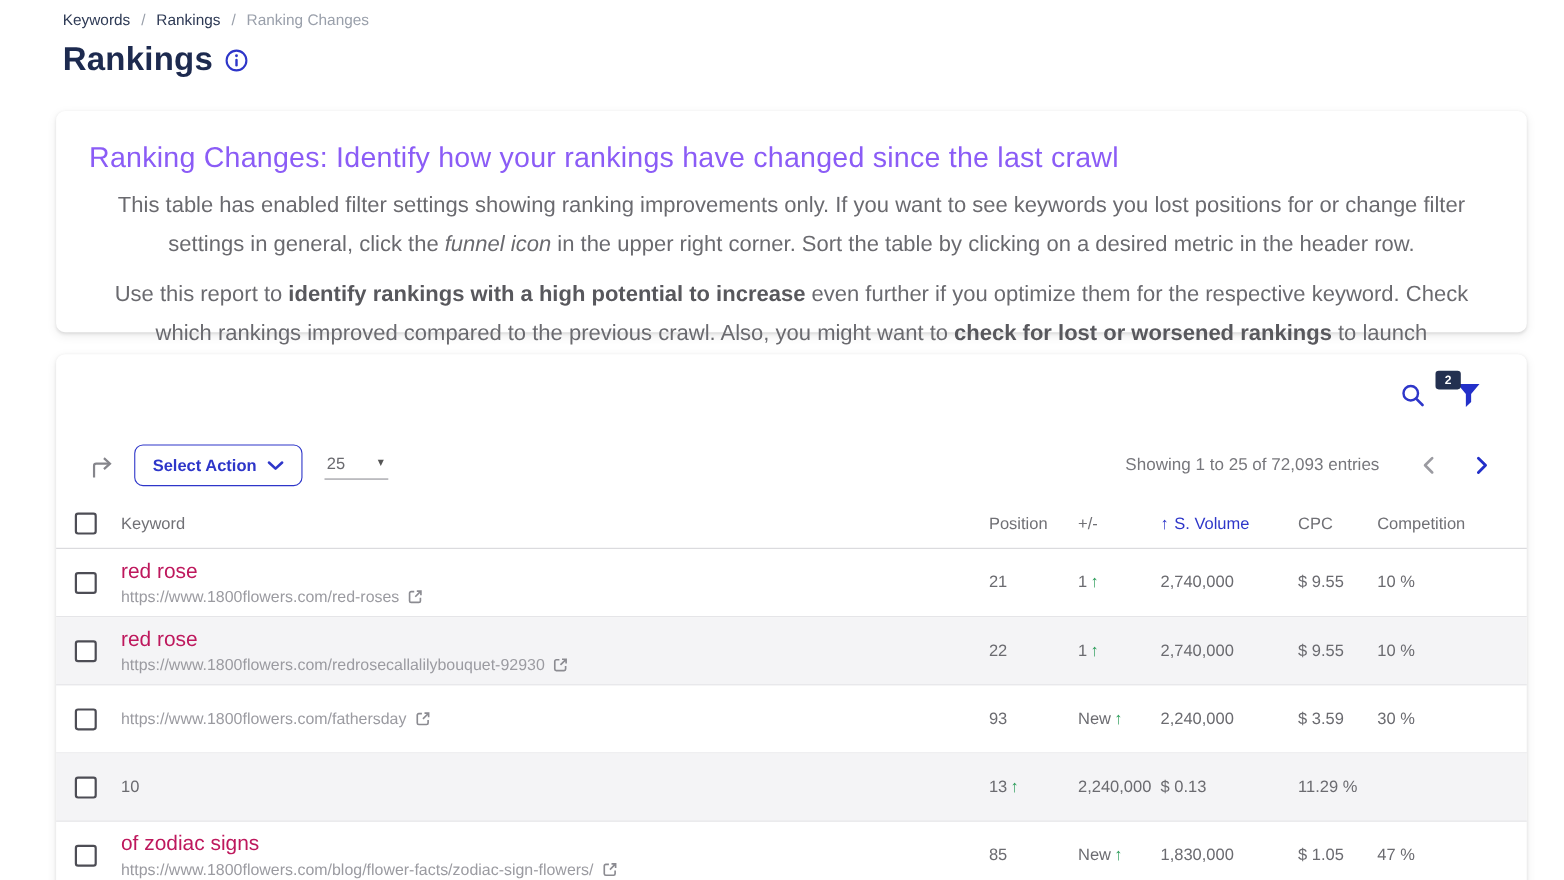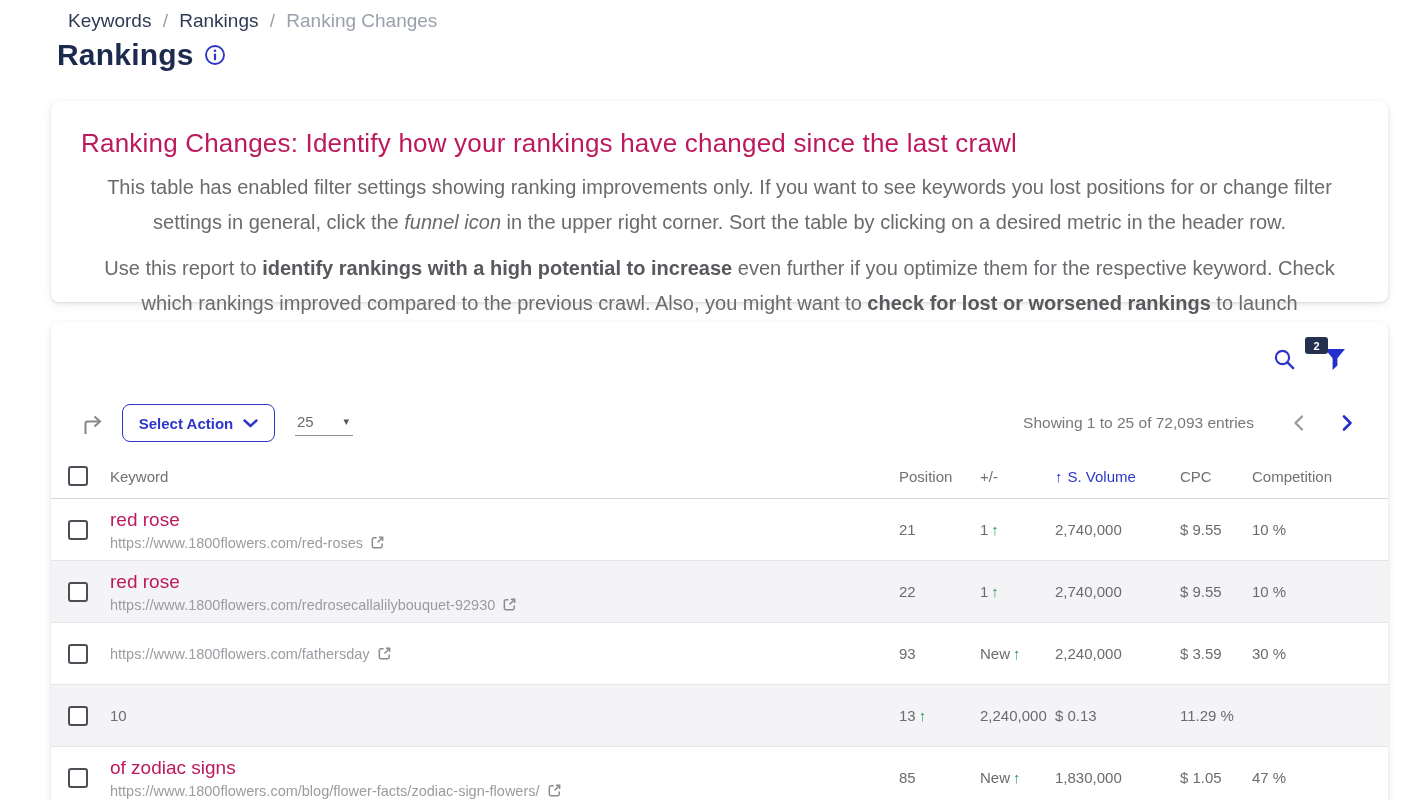--- a/index.html
+++ b/index.html
@@ -1,32 +1,32 @@
 <!DOCTYPE html>
 <html><head>
 <meta charset="utf-8">
 <style>
   * { margin:0; padding:0; box-sizing:border-box; }
   html,body { width:1422px; height:800px; overflow:hidden; background:#ffffff;
     font-family:"Liberation Sans", sans-serif; }
   .page { position:relative; width:1422px; height:800px; }
 
   
-  .breadcrumb { position:absolute; left:68px; top:10px; font-size:19px; color:#9aa0ab; }
+  .breadcrumb { position:absolute; left:57px; top:10px; font-size:14px; color:#9aa0ab; }
   .breadcrumb .crumb-link { color:#2e3a55; cursor:pointer; }
   .breadcrumb .sep { color:#9aa0ab; margin:0 6px; }
   .breadcrumb .crumb-current { color:#9aa0ab; }
   .page-title-row { position:absolute; left:57px; top:38px; display:flex; align-items:center; gap:10px; }
   .page-title { font-size:30px; font-weight:600; color:#1d2a4f; letter-spacing:.2px; }
 
   
   .card { position:absolute; left:51px; width:1337px; background:#fff; border-radius:8px;
     box-shadow:0 1px 3px rgba(0,0,0,.10), 0 3px 10px rgba(0,0,0,.07); }
   .intro-card { top:101px; height:201px; padding:27px 30px 0 30px; }
-  .intro-heading { font-size:26px; font-weight:400; color:#be185d; letter-spacing:.2px; }
+  .intro-heading { font-size:26px; font-weight:400; color:#8b5cf6; letter-spacing:.2px; }
   .intro-p { margin-top:11px; font-size:20px; color:#6a6a6f; line-height:1.75;text-align:center; }
   .intro-p .b { font-weight:700; color:#58585d; }
   .intro-p .i { font-style:italic; }
 
   .table-card { top:322px; height:492px; padding-top:26px; }
 
   
   .toolbar-icons { display:flex; justify-content:flex-end; align-items:flex-start; gap:28px; padding-right:42px; height:34px; }
   .icon-btn { cursor:pointer; border:none; background:none; display:inline-flex; }
   .funnel-wrap { position:relative; }

